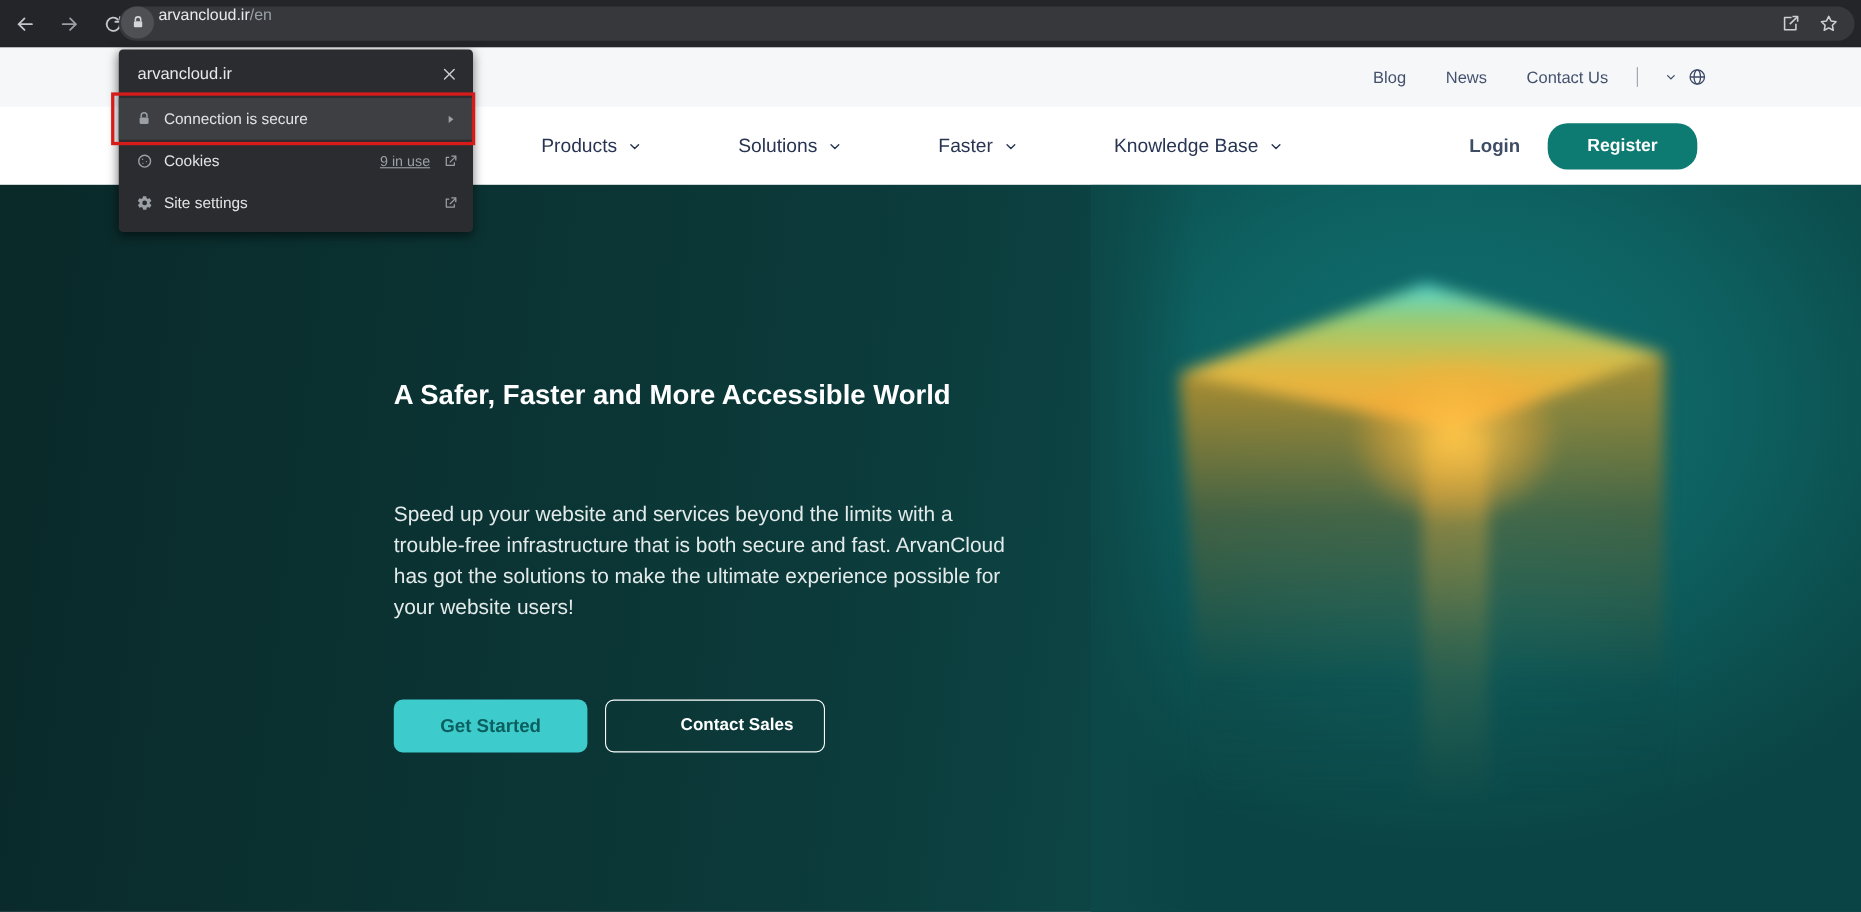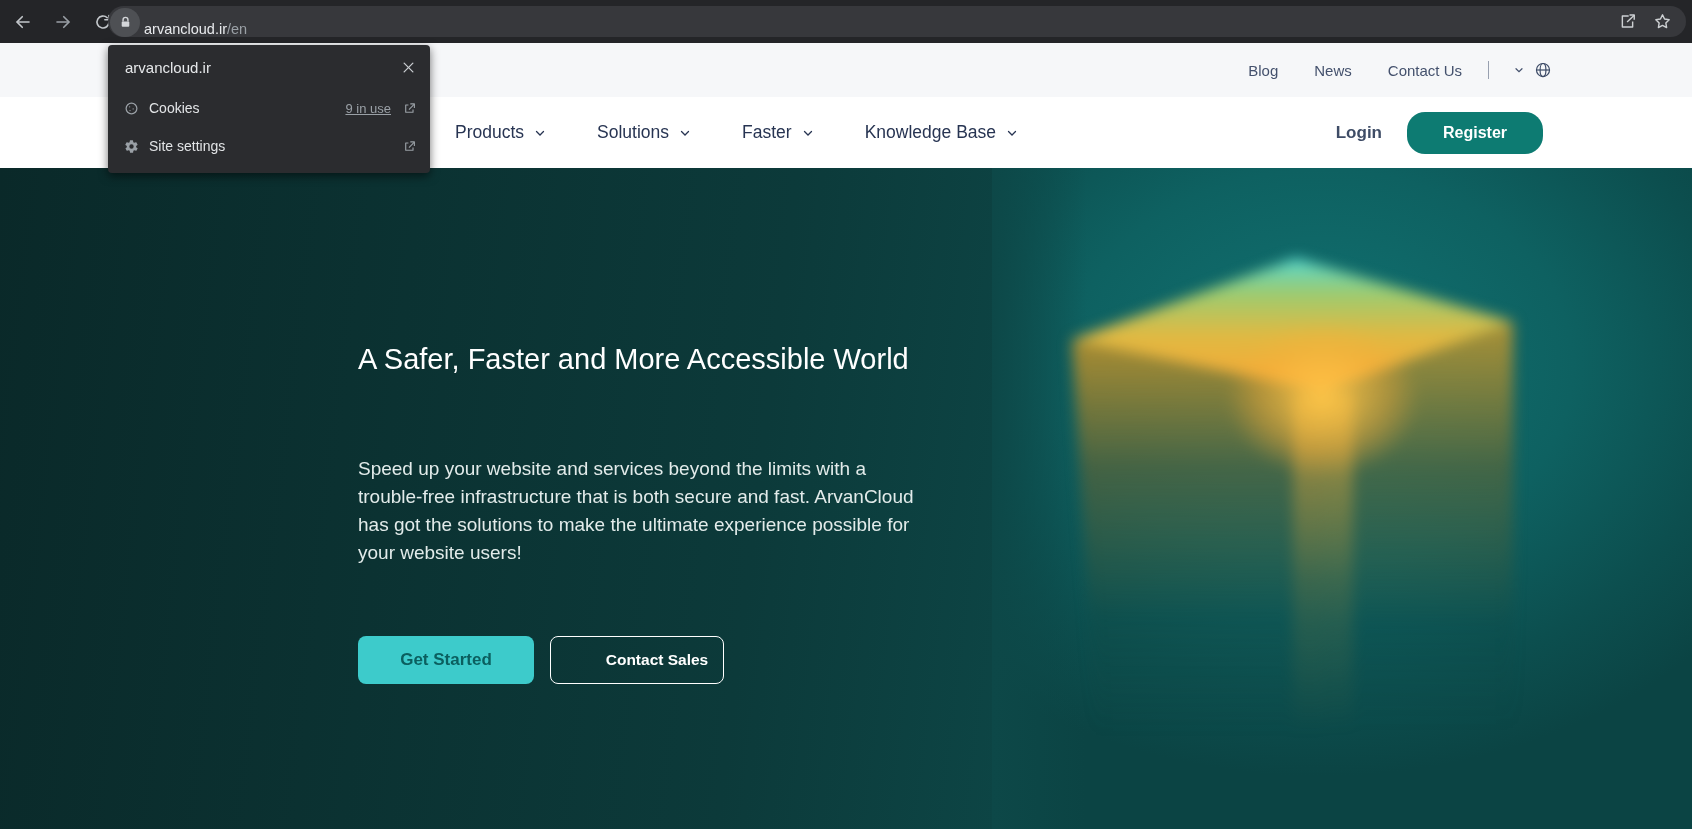--- a/index.html
+++ b/index.html
@@ -5,21 +5,21 @@
   * { margin:0; padding:0; box-sizing:border-box; }
   html,body { width:1692px; height:829px; overflow:hidden; }
   body { font-family:"Liberation Sans", sans-serif; position:relative; background:#fff; }
 
   
   .toolbar { position:absolute; left:0; top:0; width:1692px; height:43px;
              background:#242528; display:flex; align-items:center; z-index:40; }
   .nav-btn { width:34px; height:34px; display:flex; align-items:center; justify-content:center;
              margin-left:6px; border-radius:50%; }
   .omnibox { position:absolute; left:108px; top:6px; width:1578px; height:31px;
-             background:#37383c; border-radius:16px; display:flex; align-items:flex-end; }
+             background:#37383c; border-radius:16px; display:flex; align-items:flex-start; }
   .lock-chip { width:30px; height:29px; margin-left:2px; border-radius:15px; background:#4e5054;
                display:flex; align-items:center; justify-content:center; flex:0 0 auto; }
   .url { font-size:14.5px; margin-left:4px; color:#e8eaed; white-space:nowrap; }
   .url .path { color:#9aa0a6; }
   .omni-right { position:absolute; right:14px; top:0; height:31px; display:flex; align-items:center; gap:16px; }
 
   
   .site-menu { position:absolute; left:108px; top:45px; width:322px; background:#2b2c2f;
                border-radius:4px; z-index:50; box-shadow:0 3px 10px rgba(0,0,0,.55); padding-bottom:8px; }
   .menu-header { height:44px; display:flex; align-items:center; padding:0 14px 0 17px; }
@@ -35,36 +35,36 @@
   
   .page { position:absolute; left:0; top:43px; width:1692px; height:786px; }
   .site-topbar { height:54px; background:#f6f7f9; display:flex; align-items:center;
                  justify-content:flex-end; padding-right:140px; }
   .site-topbar a { color:#44516d; font-size:15px; text-decoration:none; margin-left:36px; }
   .tb-divider { width:0; height:18px; border-left:1.5px solid #98a0b0; margin-left:26px; }
   .lang { display:flex; align-items:center; gap:9px; margin-left:24px; color:#3c4a66; }
 
   .site-nav { height:71px; background:#ffffff; position:relative; }
   .nav-links { position:absolute; left:455px; top:0; height:71px; display:flex; align-items:center; gap:50px; }
-  .nav-item { display:flex; align-items:center; gap:9px; color:#273452; font-size:17.5px; cursor:pointer; }
+  .nav-item { display:flex; align-items:center; gap:9px; color:#273452; font-size:17.5px; cursor:pointer;margin-left:37px; }
   .nav-right { position:absolute; right:149px; top:0; height:71px; display:flex; align-items:center; gap:25px; }
   .login { color:#3e4c66; font-size:17px; font-weight:bold; cursor:pointer; }
   .register { background:#0d7b72; color:#fff; font-size:16px; font-weight:bold; border:none;
               width:136px; height:42px; border-radius:18px; cursor:pointer; }
 
   .hero { position:absolute; left:0; top:125px; width:1692px; height:661px;
           background:linear-gradient(97deg,#0a2929 0%,#0c3a3a 45%,#0d4848 65%,#0d5151 100%); overflow:hidden; }
   .hero-content { position:absolute; left:358px; top:158px; width:585px; }
   .hero-title { color:#ffffff; font-size:46px; font-weight:bold; line-height:50px; letter-spacing:.2px; }
-  .hero-sub { color:#ffffff; font-size:29px; font-weight:normal; line-height:36px; margin-top:15px; }
+  .hero-sub { color:#ffffff; font-size:25px; font-weight:bold; line-height:36px; margin-top:15px; }
   .hero-desc { color:#e2ebea; font-size:19px; line-height:28px; margin-top:78px; width:565px; }
   .hero-ctas { display:flex; gap:16px; margin-top:69px; }
   .btn-primary { width:176px; height:48px; border:none; border-radius:8px; background:#3dcbcb;
                  color:#0b5f5f; font-size:17px; font-weight:bold; cursor:pointer; }
-  .btn-secondary { width:174px; height:48px; border:1.5px solid #ffffff; border-radius:8px;
+  .btn-secondary { width:200px; height:48px; border:1.5px solid #ffffff; border-radius:8px;
                    background:transparent; color:#ffffff; font-size:15.5px; font-weight:bold; cursor:pointer;padding-left:40px; }
 
   
   .hero-art { position:absolute; right:0; top:0; width:700px; height:661px;
               background:radial-gradient(75% 62% at 47% 30%, #117272 0%, #0e6161 48%, #0c4f4f 78%, #0b4444 100%); }
   .hero-art::before { content:""; position:absolute; inset:0;
               background:linear-gradient(90deg,#0d4848 0,rgba(13,72,72,0) 95px); }
   .cube { position:absolute; inset:0; filter:blur(7px); }
   .face { position:absolute; inset:0; }
   .face.top { clip-path:polygon(304px 90px,521px 154px,331px 224px,80px 172px);
@@ -140,20 +140,35 @@
   <div class="menu-header">
     <span class="t">arvancloud.ir</span>
     <span>
       <svg width="15" height="15" viewBox="0 0 24 24" fill="none" stroke="#c9cdd1" stroke-width="2.1" stroke-linecap="round">
           <path d="M5 5l14 14"></path>
           <path d="M19 5L5 19"></path>
         </svg>
     </span>
   </div>
 
+  <div class="menu-row hl">
+    <span class="mi">
+      <svg width="14" height="14" viewBox="0 0 24 24">
+          <path d="M7.5 10V7a4.5 4.5 0 0 1 9 0v3" fill="none" stroke="#9aa0a6" stroke-width="2.4"></path>
+          <rect x="5" y="10" width="14" height="10" rx="1.8" fill="#9aa0a6"></rect>
+        </svg>
+    </span>
+    <span class="lbl">Connection is secure</span>
+    <span>
+      <svg width="13" height="13" viewBox="0 0 24 24" fill="#9aa0a6">
+          <path d="M9 6l8 6-8 6z"></path>
+        </svg>
+    </span>
+    <div class="red-annotation"></div>
+  </div>
 
   <div class="menu-row">
     <span class="mi">
       <svg width="15" height="15" viewBox="0 0 24 24" fill="none" stroke="#9aa0a6" stroke-width="2">
           <circle cx="12" cy="12" r="8.6"></circle>
           <circle cx="9" cy="9.2" r="1" fill="#9aa0a6" stroke="none"></circle>
           <circle cx="14.6" cy="12.6" r="1" fill="#9aa0a6" stroke="none"></circle>
           <circle cx="9.6" cy="15.2" r="1" fill="#9aa0a6" stroke="none"></circle>
         </svg>
     </span>

